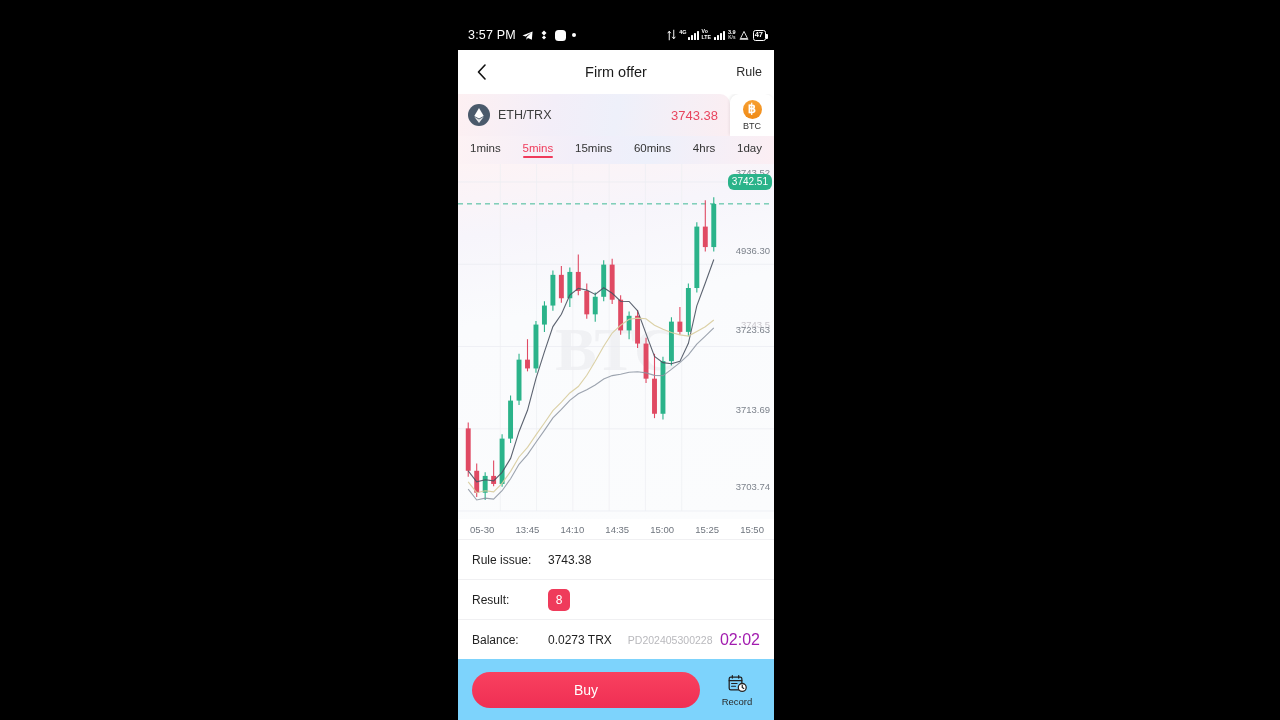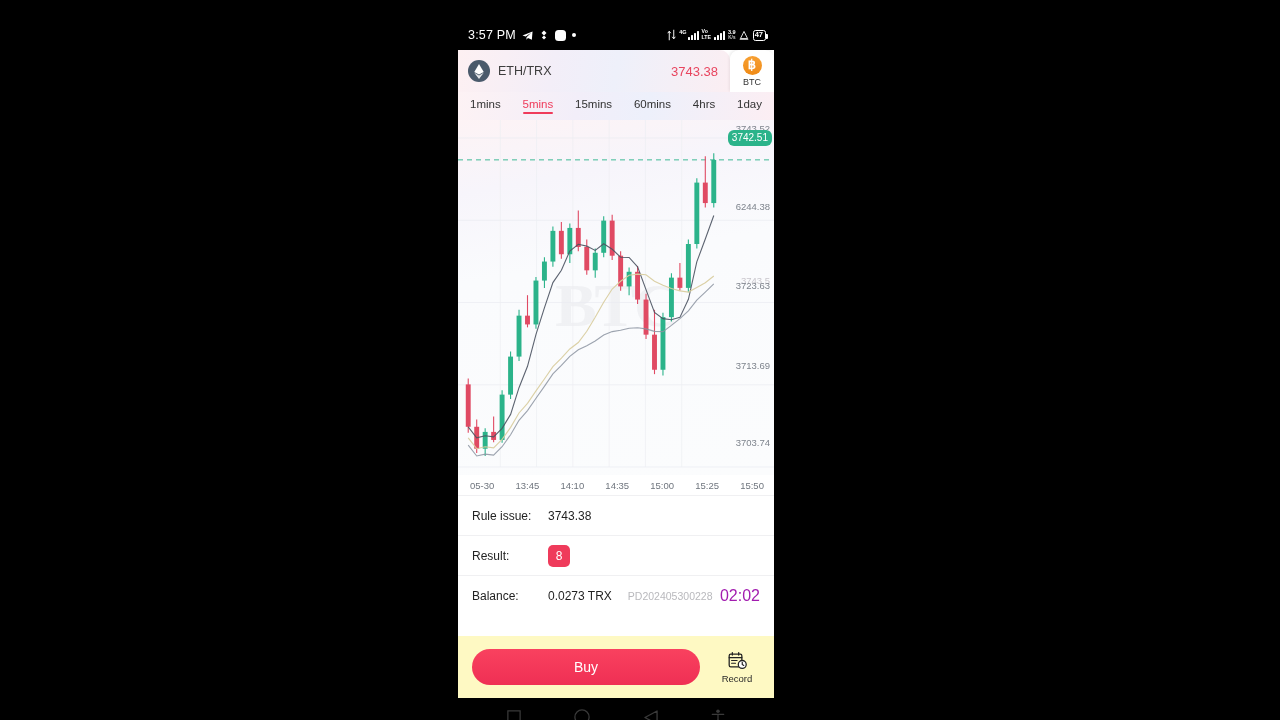--- a/index.html
+++ b/index.html
@@ -159,21 +159,21 @@
   .res-badge {
     width: 22px; height: 22px; border-radius: 5px; background: #ef3b5b;
     color: #fff; font-size: 12px; font-weight: 500;
     display: flex; align-items: center; justify-content: center;
   }
   .pd { color: #b9b9bd; font-size: 10.5px; margin-left: 16px; }
   .timer { margin-left: auto; color: #a21caf; font-size: 16px; }
 
   
   .bottom {
-    margin-top: auto; height: 62px; background: #fef9c3;
+    margin-top: auto; height: 62px; background: #7dd3fc;
     display: flex; align-items: center; gap: 14px; padding: 0 14px;
     flex: none;
   }
   .buy {
     flex: 1; height: 36px; border: none; border-radius: 20px;
     background: linear-gradient(180deg,#f9415f,#ef2f54);
     color: #fff; font-size: 14px; font-family: "Liberation Sans", sans-serif; cursor: pointer;
   }
   .record {
     width: 46px; display: flex; flex-direction: column; align-items: center; gap: 3px; cursor: pointer;
@@ -239,20 +239,29 @@
           <path d="M1 14h12" stroke="#fff" stroke-width="1.2"></path>
         </svg>
         <div class="battery">
           <span>47</span>
         </div>
       </div>
     </div>
 
     <div class="app">
 
+      <div class="appbar">
+        <div class="back">
+          <svg width="9" height="16" viewBox="0 0 9 16">
+            <path d="M8 1 1.5 8 8 15" stroke="#111" stroke-width="1.6" fill="none" stroke-linecap="round" stroke-linejoin="round"></path>
+          </svg>
+        </div>
+        <div class="title">Firm offer</div>
+        <div class="rule">Rule</div>
+      </div>
 
       <div class="tickerwrap">
         <div class="ticker">
           <div class="eth-ico">
             <svg width="10" height="15" viewBox="0 0 12 19">
               <path d="M6 0 0 10l6 3.4L12 10z" fill="#fff"></path>
               <path d="M6 14.6 0 11.2 6 19l6-7.8z" fill="#fff" opacity=".85"></path>
             </svg>
           </div>
           <div class="pair">ETH/TRX</div>
@@ -347,21 +356,21 @@
             <line x1="247.3" y1="36.27777777777777" x2="247.3" y2="87.45555555555555" stroke="#e04a63" stroke-width="1.1"></line>
             <rect x="244.84466666666668" y="62.59777777777712" width="4.910666666666667" height="20.471111111112442" fill="#e04a63"></rect>
             <line x1="255.76666666666668" y1="33.35333333333267" x2="255.76666666666668" y2="87.45555555555555" stroke="#2bb38a" stroke-width="1.1"></line>
             <rect x="253.31133333333335" y="39.93333333333334" width="4.910666666666667" height="43.13555555555622" fill="#2bb38a"></rect>
             <polyline points="10.2,306.8 18.7,317.8 27.2,315.8 35.6,316.8 44.1,308.4 52.6,294.4 61.0,267.7 69.5,246.3 78.0,214.4 86.4,187.8 94.9,162.6 103.4,150.3 111.8,131.0 120.3,124.3 128.8,126.1 137.2,130.4 145.7,123.7 154.2,129.3 162.6,137.2 171.1,137.5 179.6,146.8 188.0,169.6 196.5,192.4 205.0,198.6 213.4,199.8 221.9,197.4 230.4,179.3 238.8,141.9 247.3,119.0 255.8,95.5" fill="none" stroke="#4a5260" stroke-width="1.1" opacity="0.9"></polyline>
             <polyline points="10.2,317.8 18.7,328.7 27.2,326.8 35.6,327.8 44.1,319.4 52.6,307.4 61.0,293.0 69.5,283.3 78.0,270.9 86.4,259.0 94.9,246.6 103.4,238.1 111.8,229.0 120.3,222.5 128.8,211.3 137.2,197.3 145.7,182.2 154.2,169.0 162.6,161.3 171.1,155.2 179.6,154.1 188.0,154.8 196.5,161.2 205.0,165.2 213.4,168.5 221.9,170.9 230.4,172.1 238.8,167.5 247.3,162.7 255.8,156.0" fill="none" stroke="#d9cda0" stroke-width="1.1" opacity="0.95"></polyline>
             <polyline points="10.2,325.1 18.7,336.0 27.2,334.1 35.6,335.1 44.1,326.7 52.6,314.7 61.0,300.3 69.5,290.6 78.0,278.2 86.4,266.4 94.9,253.9 103.4,245.4 111.8,236.3 120.3,229.8 128.8,225.7 137.2,221.0 145.7,215.0 154.2,211.6 162.6,210.2 171.1,208.2 179.6,207.7 188.0,208.9 196.5,211.4 205.0,211.6 213.4,205.4 221.9,198.7 230.4,190.8 238.8,180.1 247.3,172.1 255.8,163.9" fill="none" stroke="#8b93a0" stroke-width="1.1" opacity="0.85"></polyline>
           </svg>
         <div class="ylab faint" style="top:155px">3743.5</div>
         <div class="ylab" style="top:3px; right:4px;">3743.52</div>
-        <div class="ylab" style="top:81px">6244.38</div>
+        <div class="ylab" style="top:81px">4936.30</div>
         <div class="ylab" style="top:160px">3723.63</div>
         <div class="ylab" style="top:240px">3713.69</div>
         <div class="ylab" style="top:317px">3703.74</div>
         <div class="pricebadge" style="top:10px">3742.51</div>
       </div>
 
       <div class="xaxis">
         <span>05-30</span>
         <span>13:45</span>
         <span>14:10</span>

